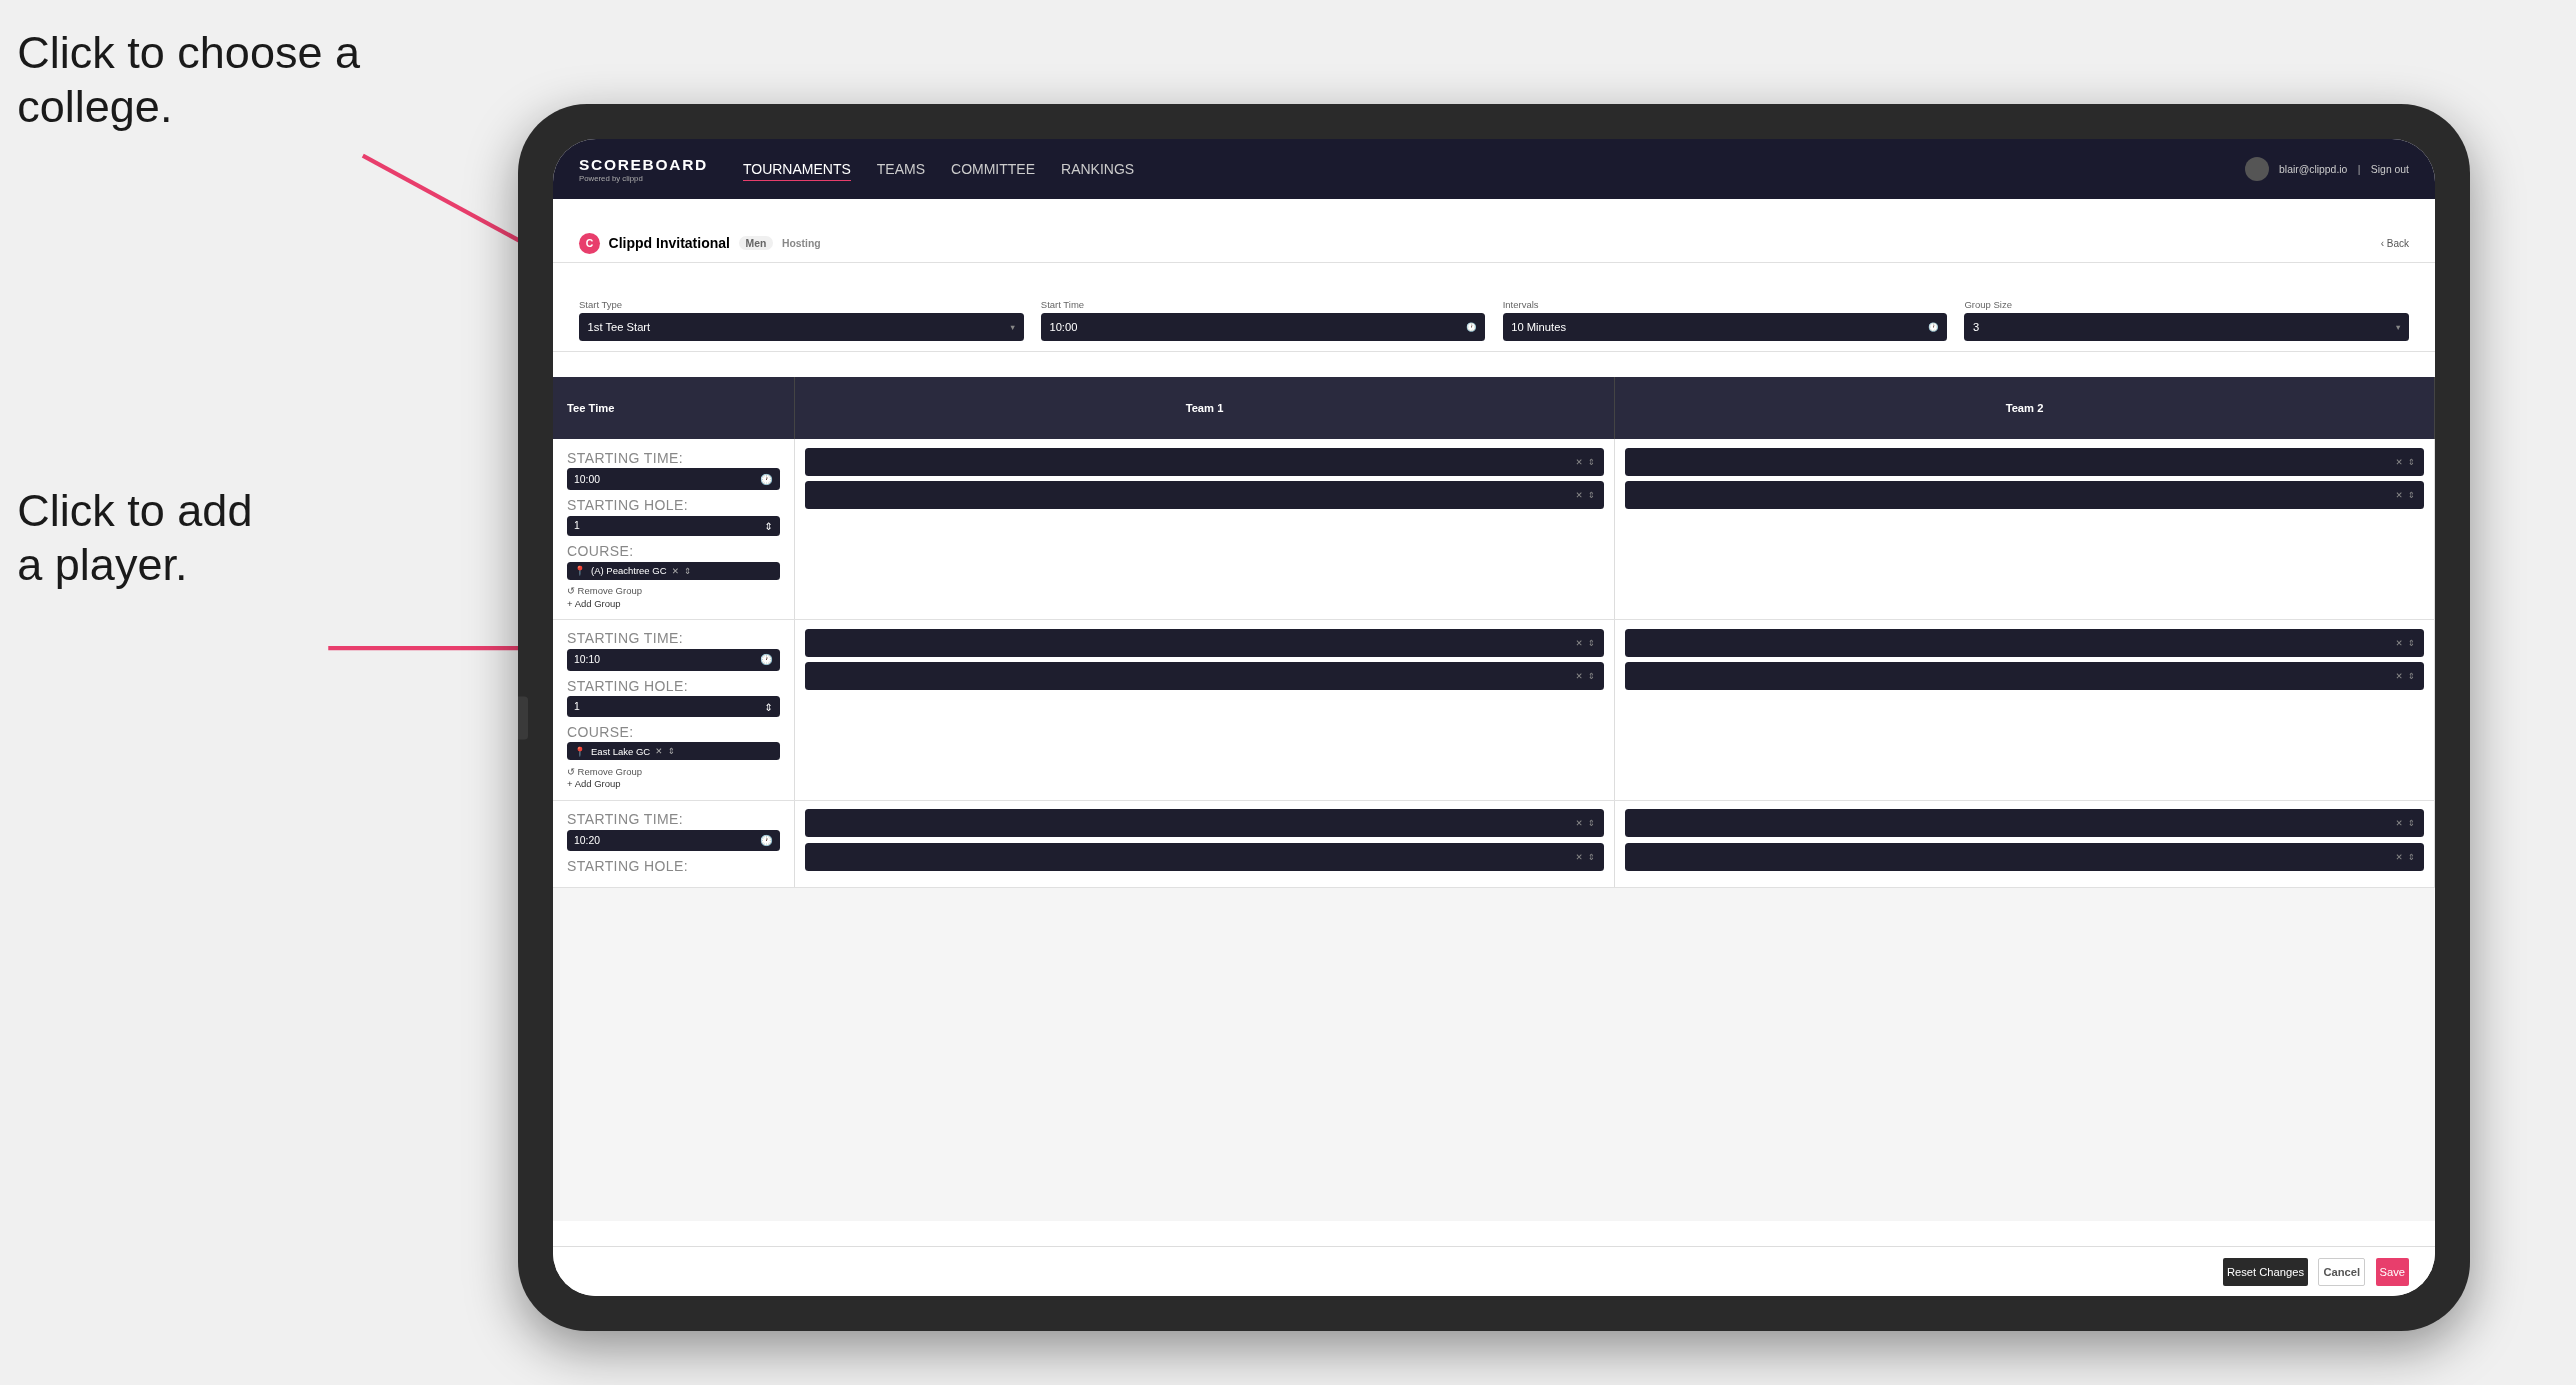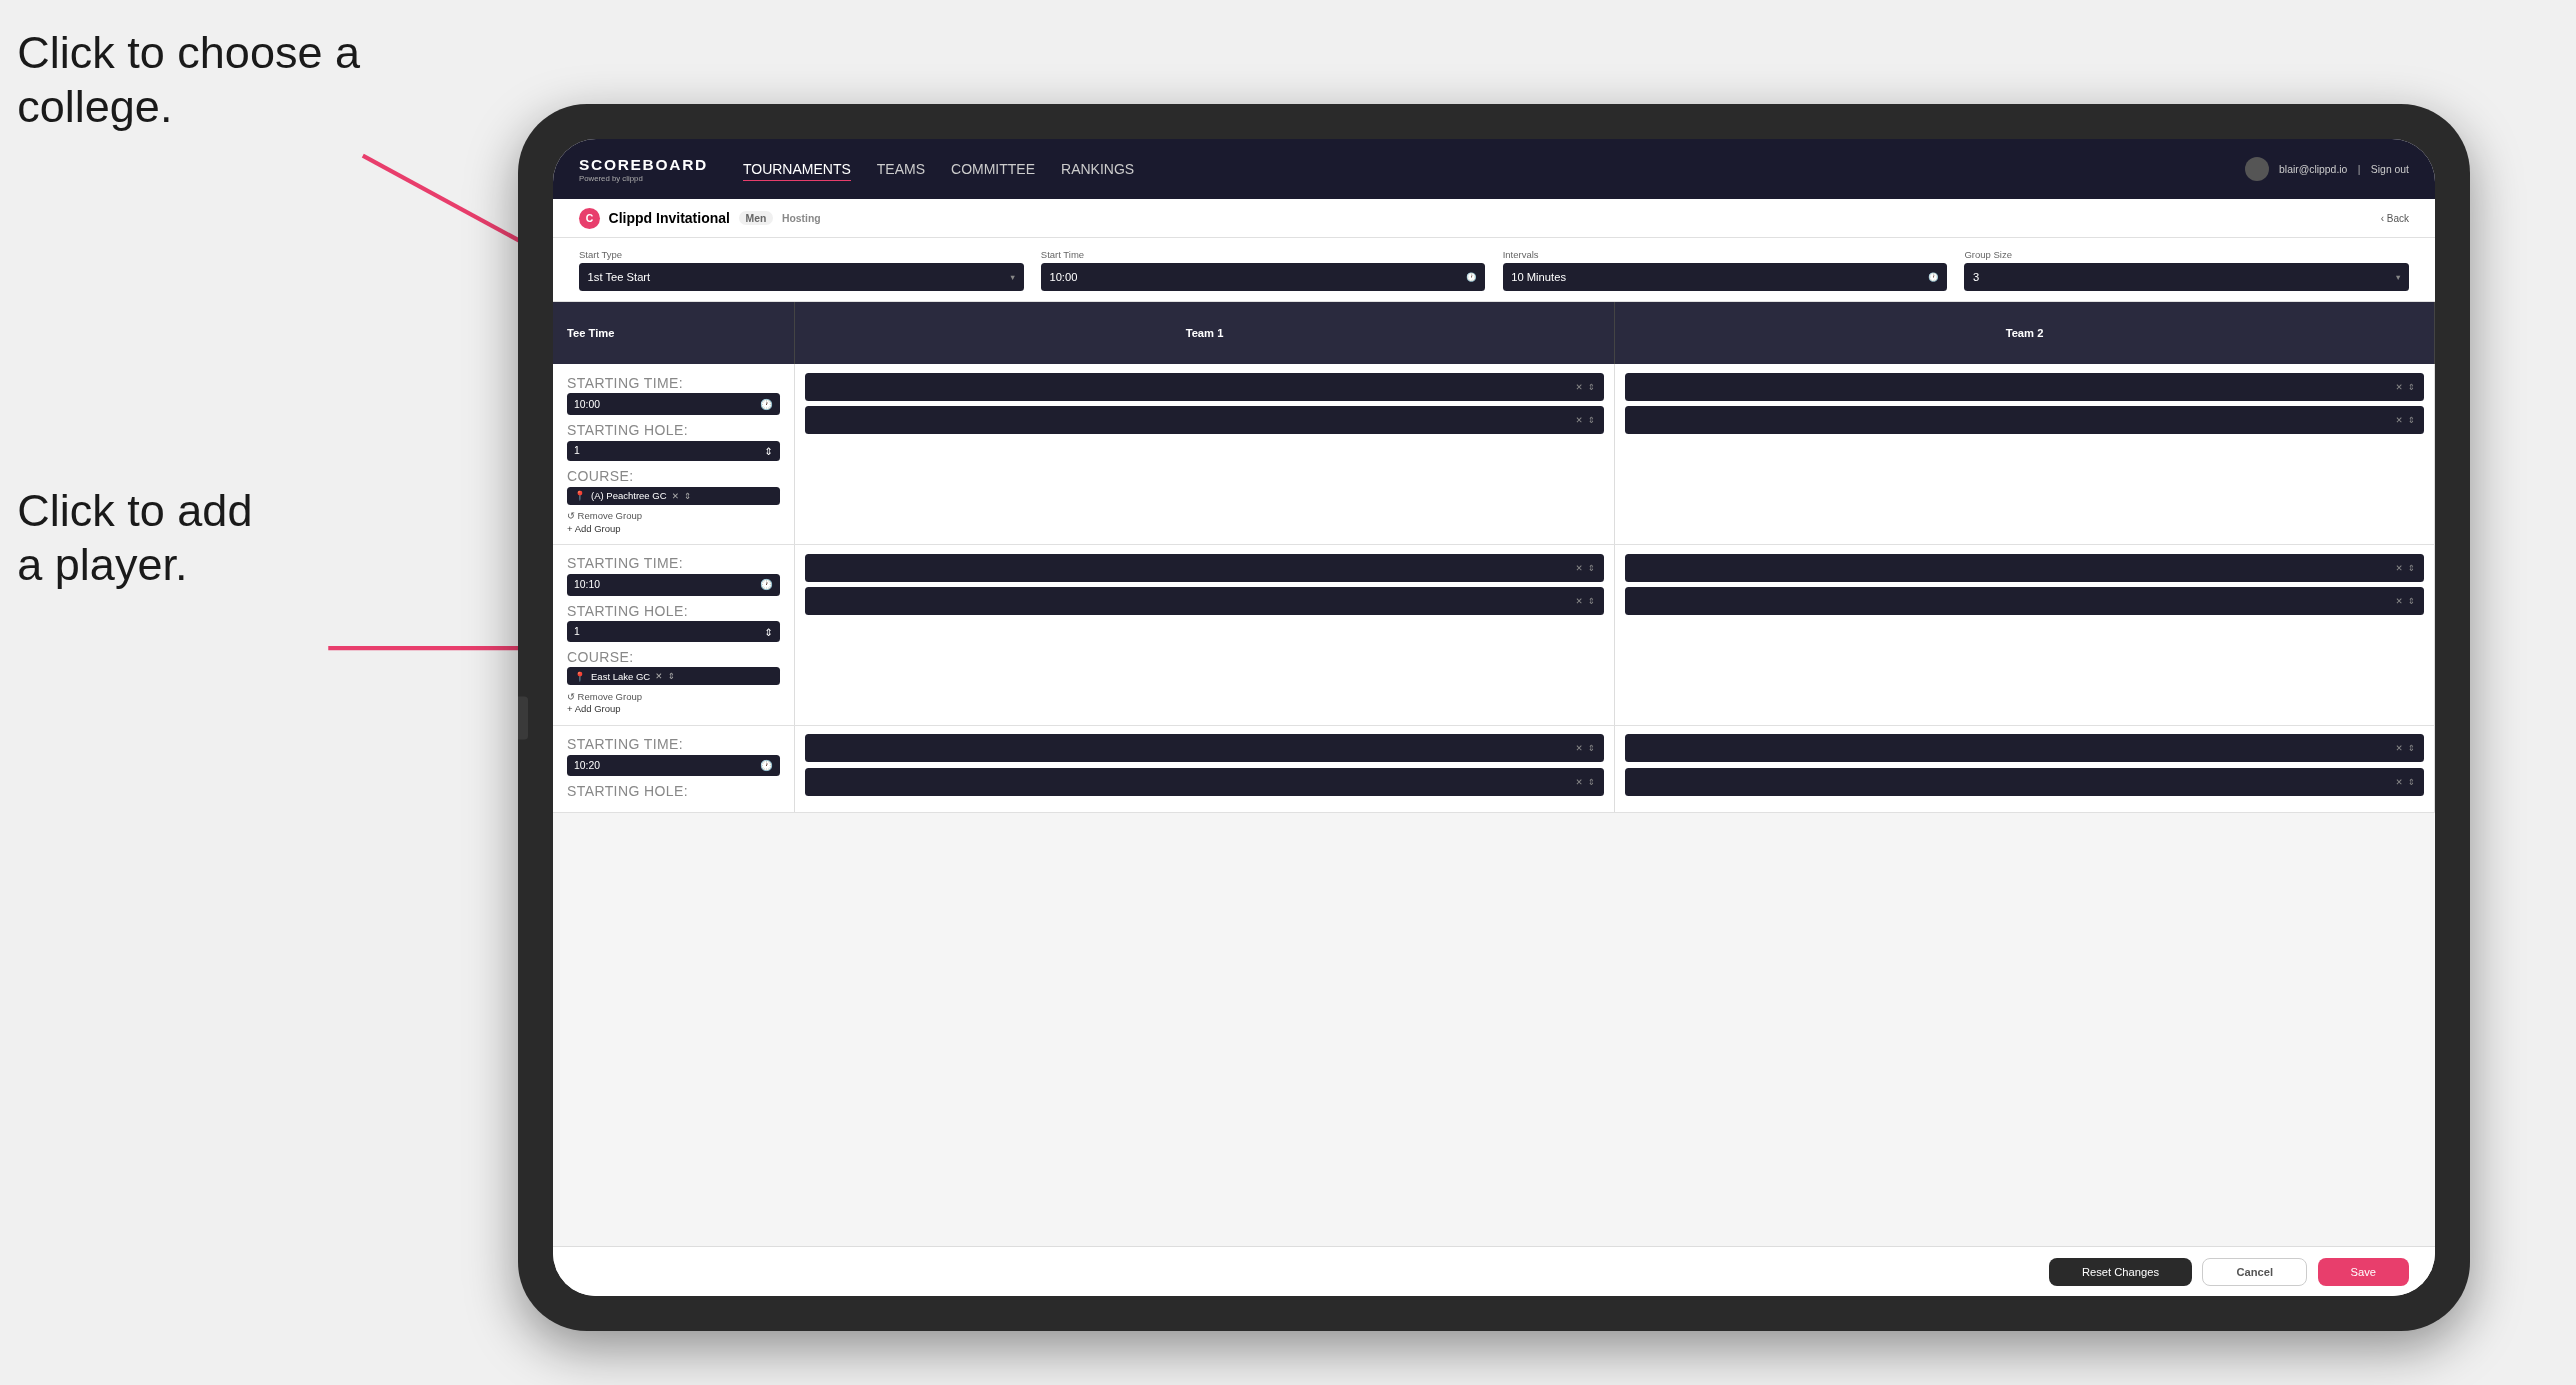--- a/index.html
+++ b/index.html
@@ -45,20 +45,21 @@
     }
 
     .tablet-screen {
       width: 100%;
       height: 100%;
       background: #ffffff;
       border-radius: 43px;
       overflow: hidden;
       display: flex;
       flex-direction: column;
+      gap: 25px;
     }
 
     
     .nav-bar {
       background: #1a1a2e;
       display: flex;
       align-items: center;
       padding: 0 26px;
       height: 60px;
       flex-shrink: 0;
@@ -311,22 +312,22 @@
     .footer {
       background: white;
       border-top: 0.9px solid #ddd;
       padding: 10.4px 26px;
       display: flex;
       justify-content: flex-end;
       gap: 10.4px;
       flex-shrink: 0;
     }
     .btn {
-      padding: 7px 33px;
-      border-radius: 8px;
+      padding: 7px 4px;
+      border-radius: 2px;
       font-size: 11.2px;
       font-weight: 500;
       cursor: pointer;
       border: none;
     }
     .btn-reset { background: #2a2a2a; color: white; }
     .btn-cancel { background: transparent; color: #555; border: 0.9px solid #ccc; font-weight: bold; }
     .btn-save { background: #e83e6c; color: white; }
 
     

